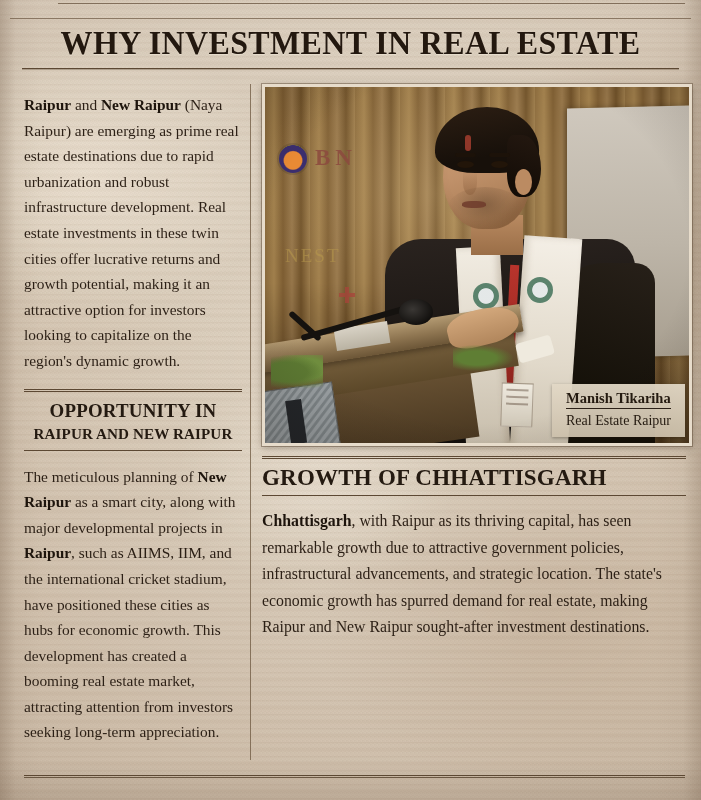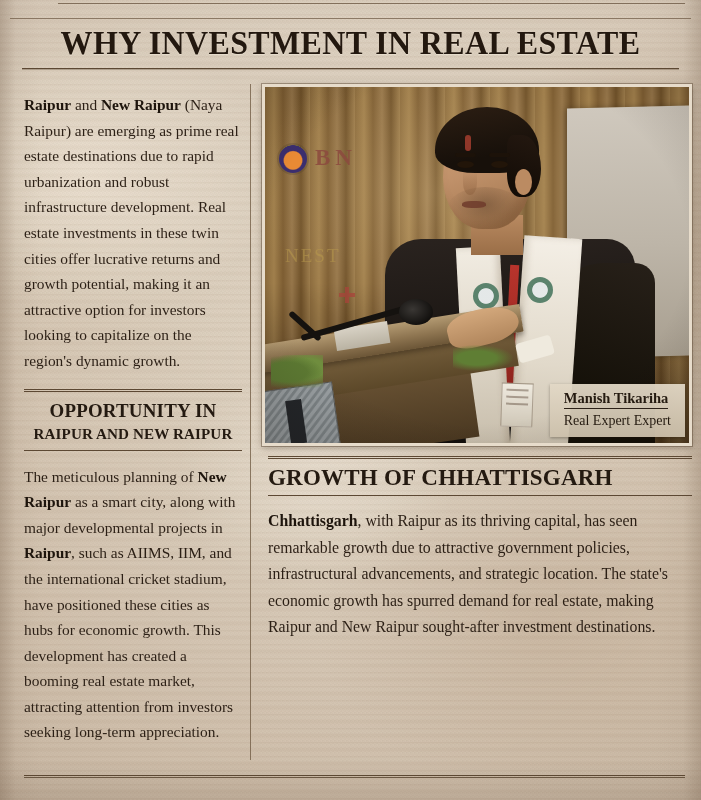--- a/index.html
+++ b/index.html
@@ -529,21 +529,21 @@
     font-family: "Liberation Serif", serif;
     font-size: 14px;
     color: #241a10;
     line-height: 19px;
     margin-top: 2px;
   }
 
   
   .sec-right {
     position: absolute;
-    left: 268px;
+    left: 262px;
     top: 456px;
     width: 424px;
   }
   .sec-right .dbl-rule {
     height: 3px;
     background: linear-gradient(180deg,#5c4833 0 1px, rgba(0,0,0,0) 1px 2px, #5c4833 2px 3px);
   }
   .sec-right h2 {
     margin: 0;
     padding: 5px 0 4px 0;
@@ -660,21 +660,21 @@
 
         <div class="mic-arm"></div>
         <div class="mic-arm2"></div>
         <div class="mic-head"></div>
 
         <div class="photo-vig"></div>
       </div>
 
       <div class="caption">
         <div class="nm">Manish Tikariha</div>
-        <div class="role">Real Expert Expert</div>
+        <div class="role">Real Estate Raipur</div>
       </div>
     </div>
 
     <div class="sec-right">
       <div class="dbl-rule"></div>
       <h2>GROWTH OF CHHATTISGARH</h2>
       <div class="sng-rule"></div>
 
       <p class="body-text right-body"><b>Chhattisgarh</b><span>, with Raipur as its thriving capital, has seen remarkable growth due to attractive government policies, infrastructural advancements, and strategic location. The state's economic growth has spurred demand for real estate, making Raipur and New Raipur sought-after investment destinations.</span></p>
     </div>

